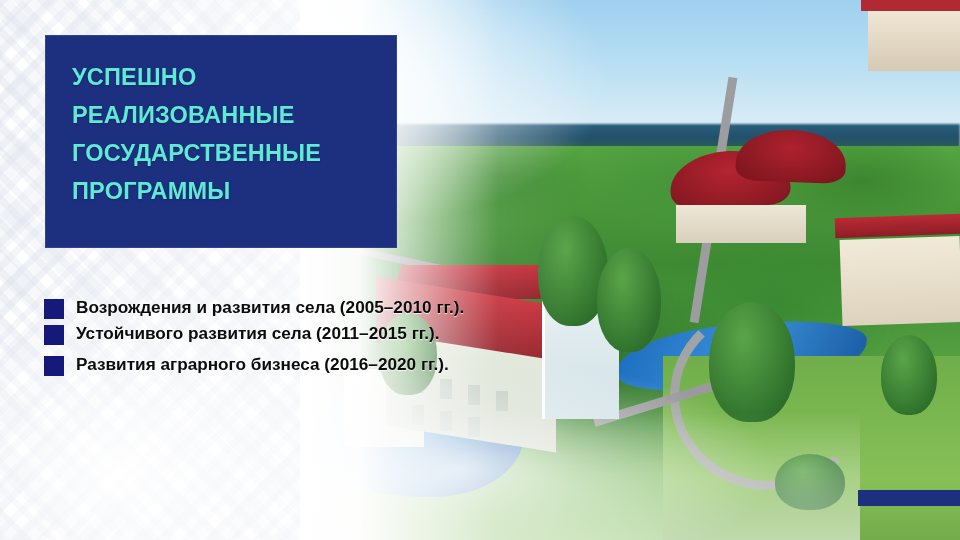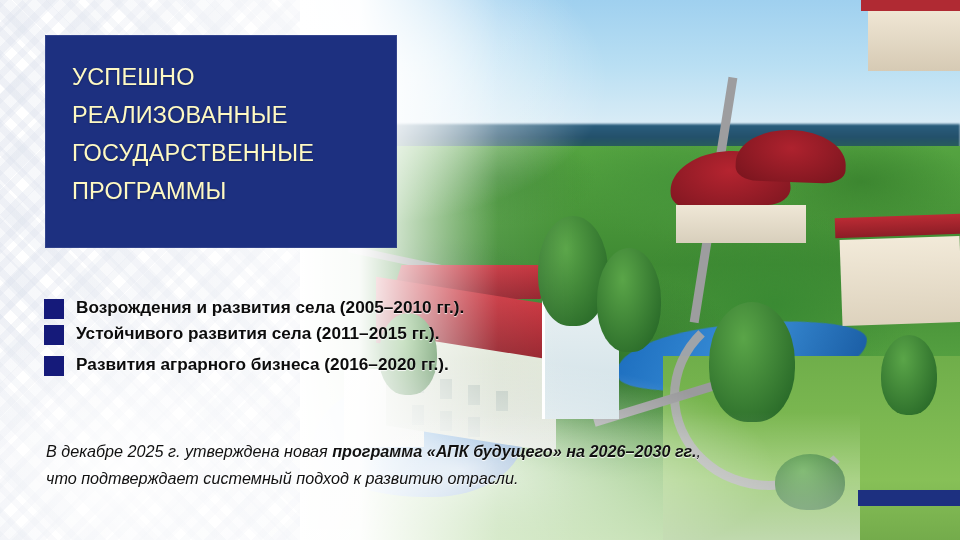--- a/index.html
+++ b/index.html
@@ -193,21 +193,21 @@
   }
 
   
   .title-box{
     position:absolute;left:46px;top:36px;width:350px;height:211px;
     background:#1d3080;
     box-shadow:0 0 0 1px rgba(29,48,128,.9);
   }
   .title-text{
     position:absolute;left:26px;top:22px;right:14px;
-    color:#fef9c3;font-weight:normal;font-size:23.5px;line-height:38px;
+    color:#5eead4;font-weight:bold;font-size:23.5px;line-height:38px;
     letter-spacing:.2px;white-space:pre-line;
     text-shadow:0 1px 2px rgba(0,0,0,.25);
   }
 
   
   .bullets{
     position:absolute;left:44px;top:264px;width:520px;
   }
   .bullet-row{
     position:relative;display:flex;align-items:flex-start;
@@ -321,17 +321,16 @@
     </div>
 
     <div class="bullet-row row-3">
       <div class="bullet-sq"></div>
       <div class="bullet-txt">Развития аграрного бизнеса (2016–2020 гг.).</div>
     </div>
 
 
   </div>
 
-  <div class="note"><span>В декабре 2025 г. утверждена новая </span><b>программа «АПК будущего» на 2026–2030 гг.</b><span>, что подтверждает системный подход к развитию отрасли.</span></div>
 
   <div class="accent-bar"></div>
 
 </div>
 
 </body></html>

